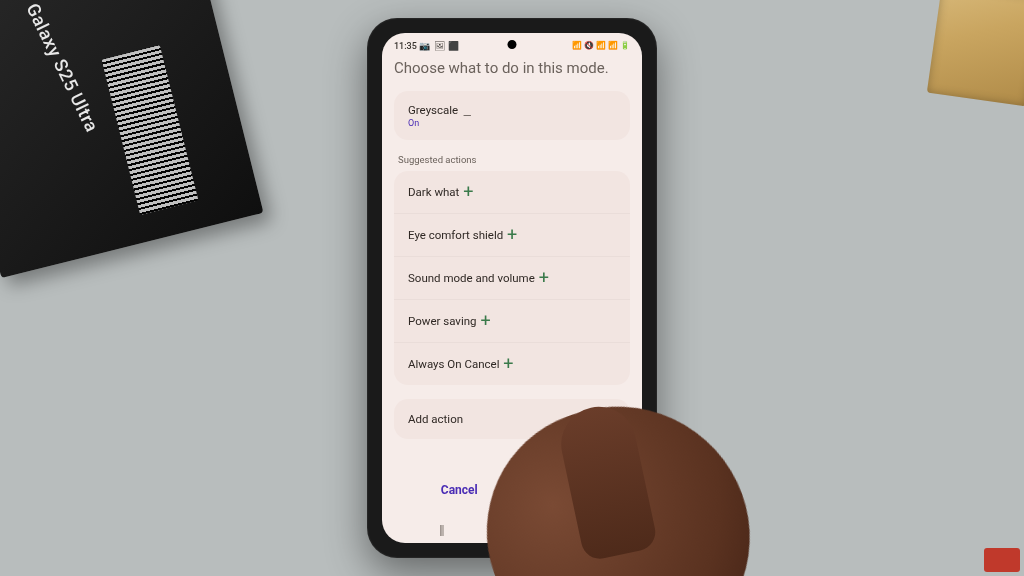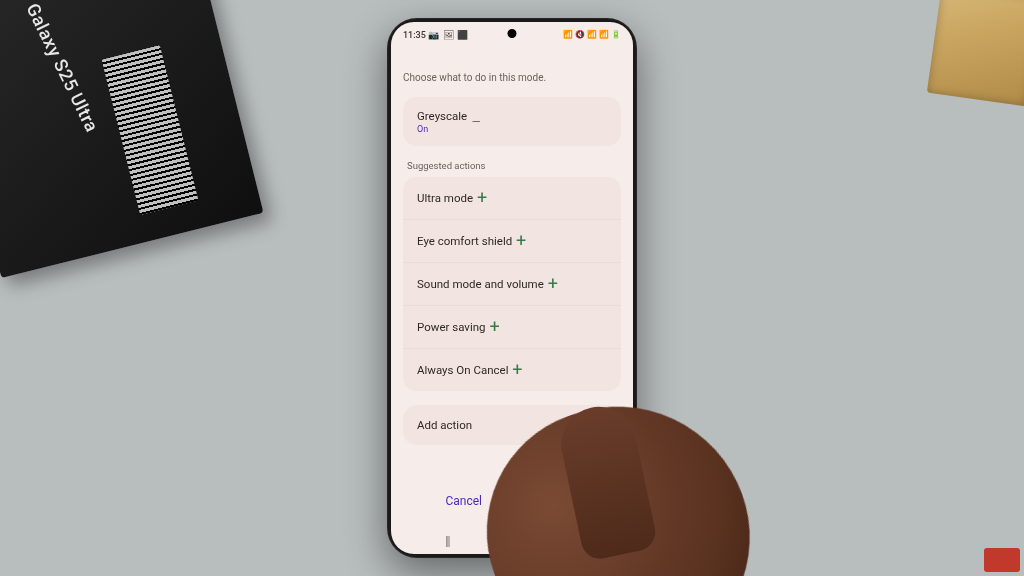--- a/index.html
+++ b/index.html
@@ -73,24 +73,24 @@
     width: 36px; height: 24px;
     background: #c0392b;
     border-radius: 3px;
   }
 
   
   .phone {
     position: absolute;
     left: 50%; top: 50%;
     transform: translate(-50%, -50%);
-    width: 250px; height: 540px;
+    width: 290px; height: 540px;
     background: #1a1a1a;
     border-radius: 30px;
-    padding: 4px;
+    padding: 15px;
     box-shadow: 0 15px 40px rgba(0,0,0,0.45), inset 0 0 2px rgba(255,255,255,0.2);
   }
   .screen {
     width: 100%; height: 100%;
     background: #f6ece9;
     border-radius: 23px;
     overflow: hidden;
     position: relative;
     display: flex;
     flex-direction: column;
@@ -125,23 +125,22 @@
     overflow: hidden;
   }
   .page-title {
     color: #4a2db5;
     font-size: 16px;
     font-weight: 600;
     margin-bottom: 6px;
   }
   .subtitle {
     color: #6b625c;
-    font-size: 10px;
+    font-size: 15px;
     margin-bottom: 14px;
-    margin-top: 24px;
   }
 
   .card {
     background: #f2e5e1;
     border-radius: 14px;
     margin-bottom: 14px;
     overflow: hidden;
   }
   .row {
     display: flex;
@@ -183,21 +182,21 @@
   .footer-buttons {
     display: flex;
     justify-content: space-around;
     padding: 10px 20px 14px;
   }
   .footer-buttons button {
     background: none;
     border: none;
     color: #4a2db5;
     font-size: 12px;
-    font-weight: 400;
+    font-weight: 700;
     padding: 6px 16px;
     cursor: pointer;
     font-family: inherit;
   }
 
   .navbar {
     height: 26px;
     display: flex;
     align-items: center;
     justify-content: space-around;
@@ -253,21 +252,21 @@
             <span class="row-status">On</span>
           </div>
           <span class="row-action">−</span>
         </div>
       </div>
 
       <div class="section-label">Suggested actions</div>
 
       <div class="card">
         <div class="row">
-          <span class="row-label">Ultra mode</span>
+          <span class="row-label">Dark what</span>
           <span class="row-action plus">+</span>
         </div>
         <div class="row">
           <span class="row-label">Eye comfort shield</span>
           <span class="row-action plus">+</span>
         </div>
         <div class="row">
           <span class="row-label">Sound mode and volume</span>
           <span class="row-action plus">+</span>
         </div>

